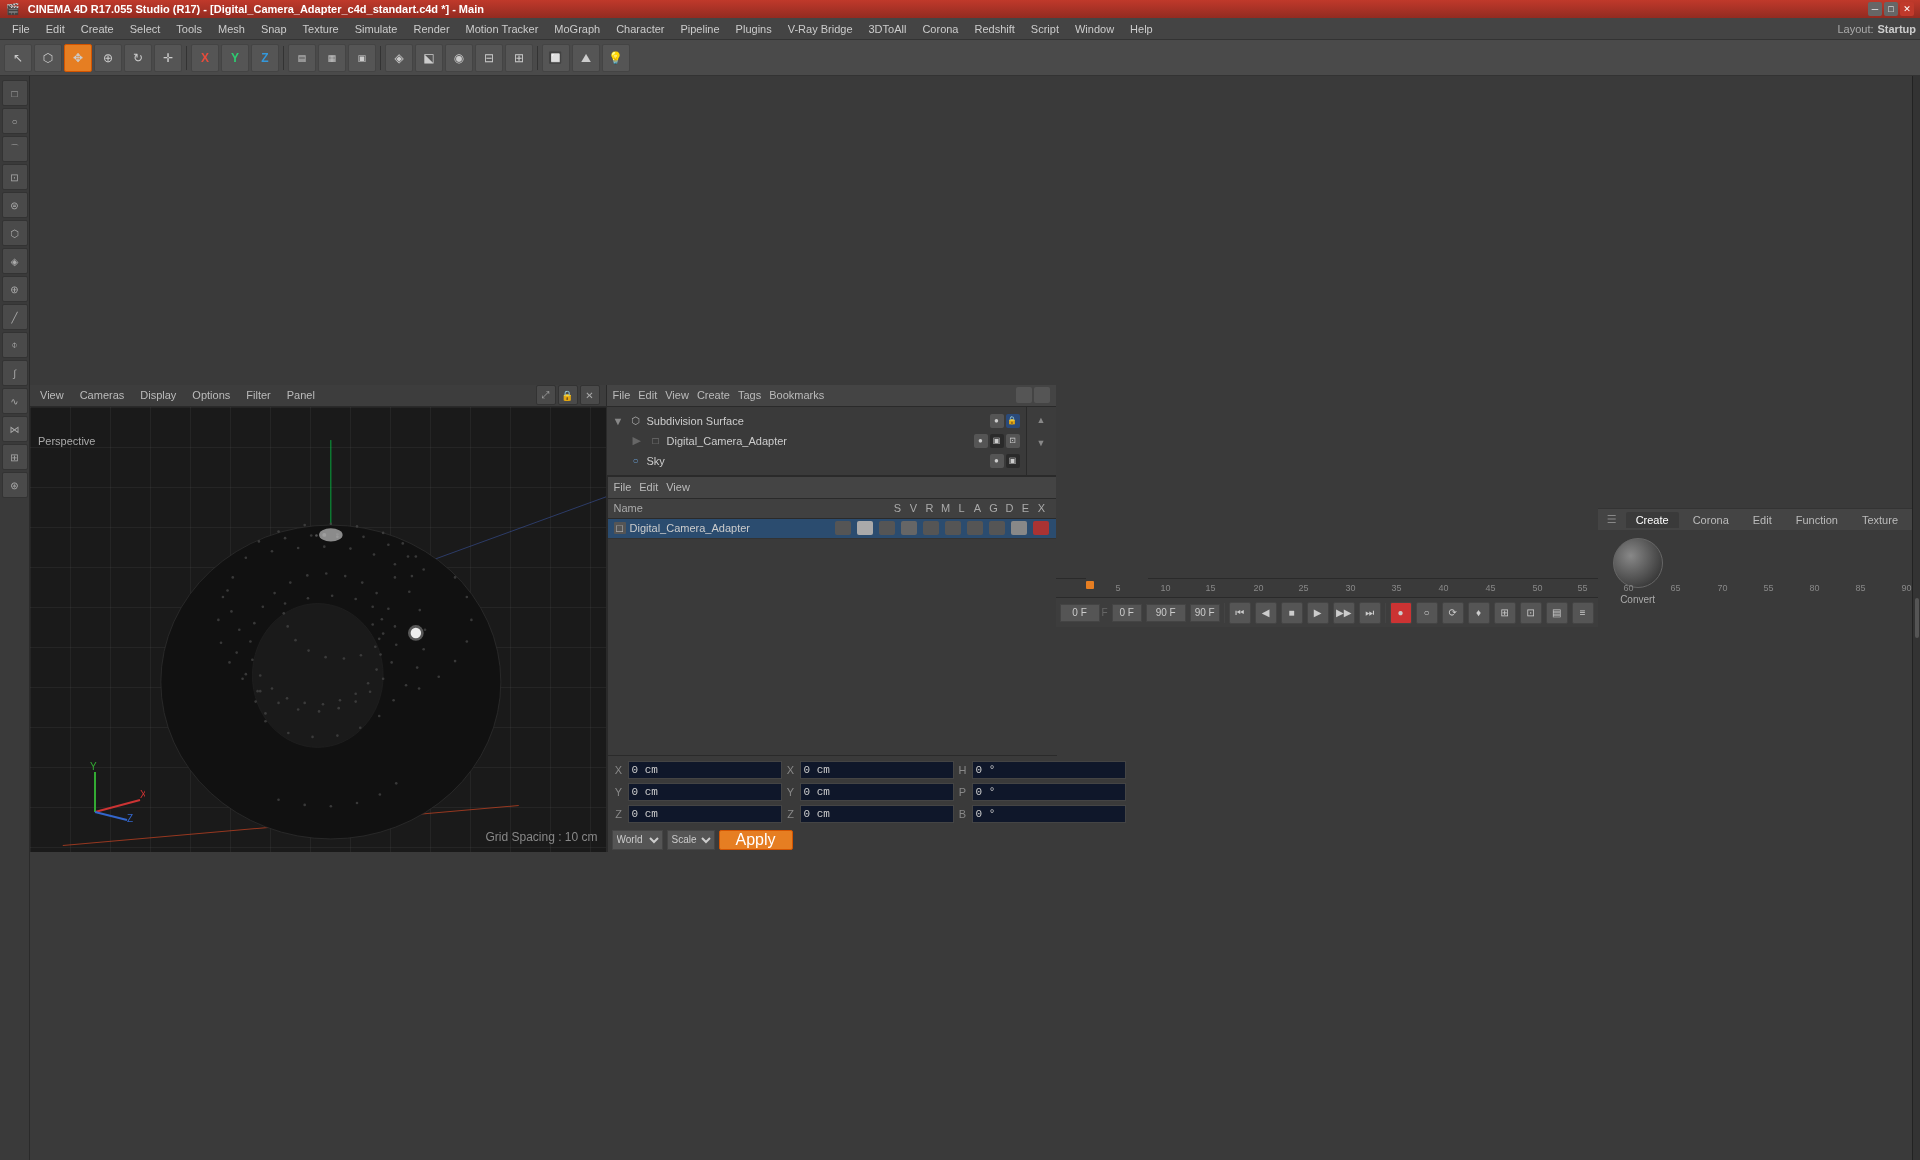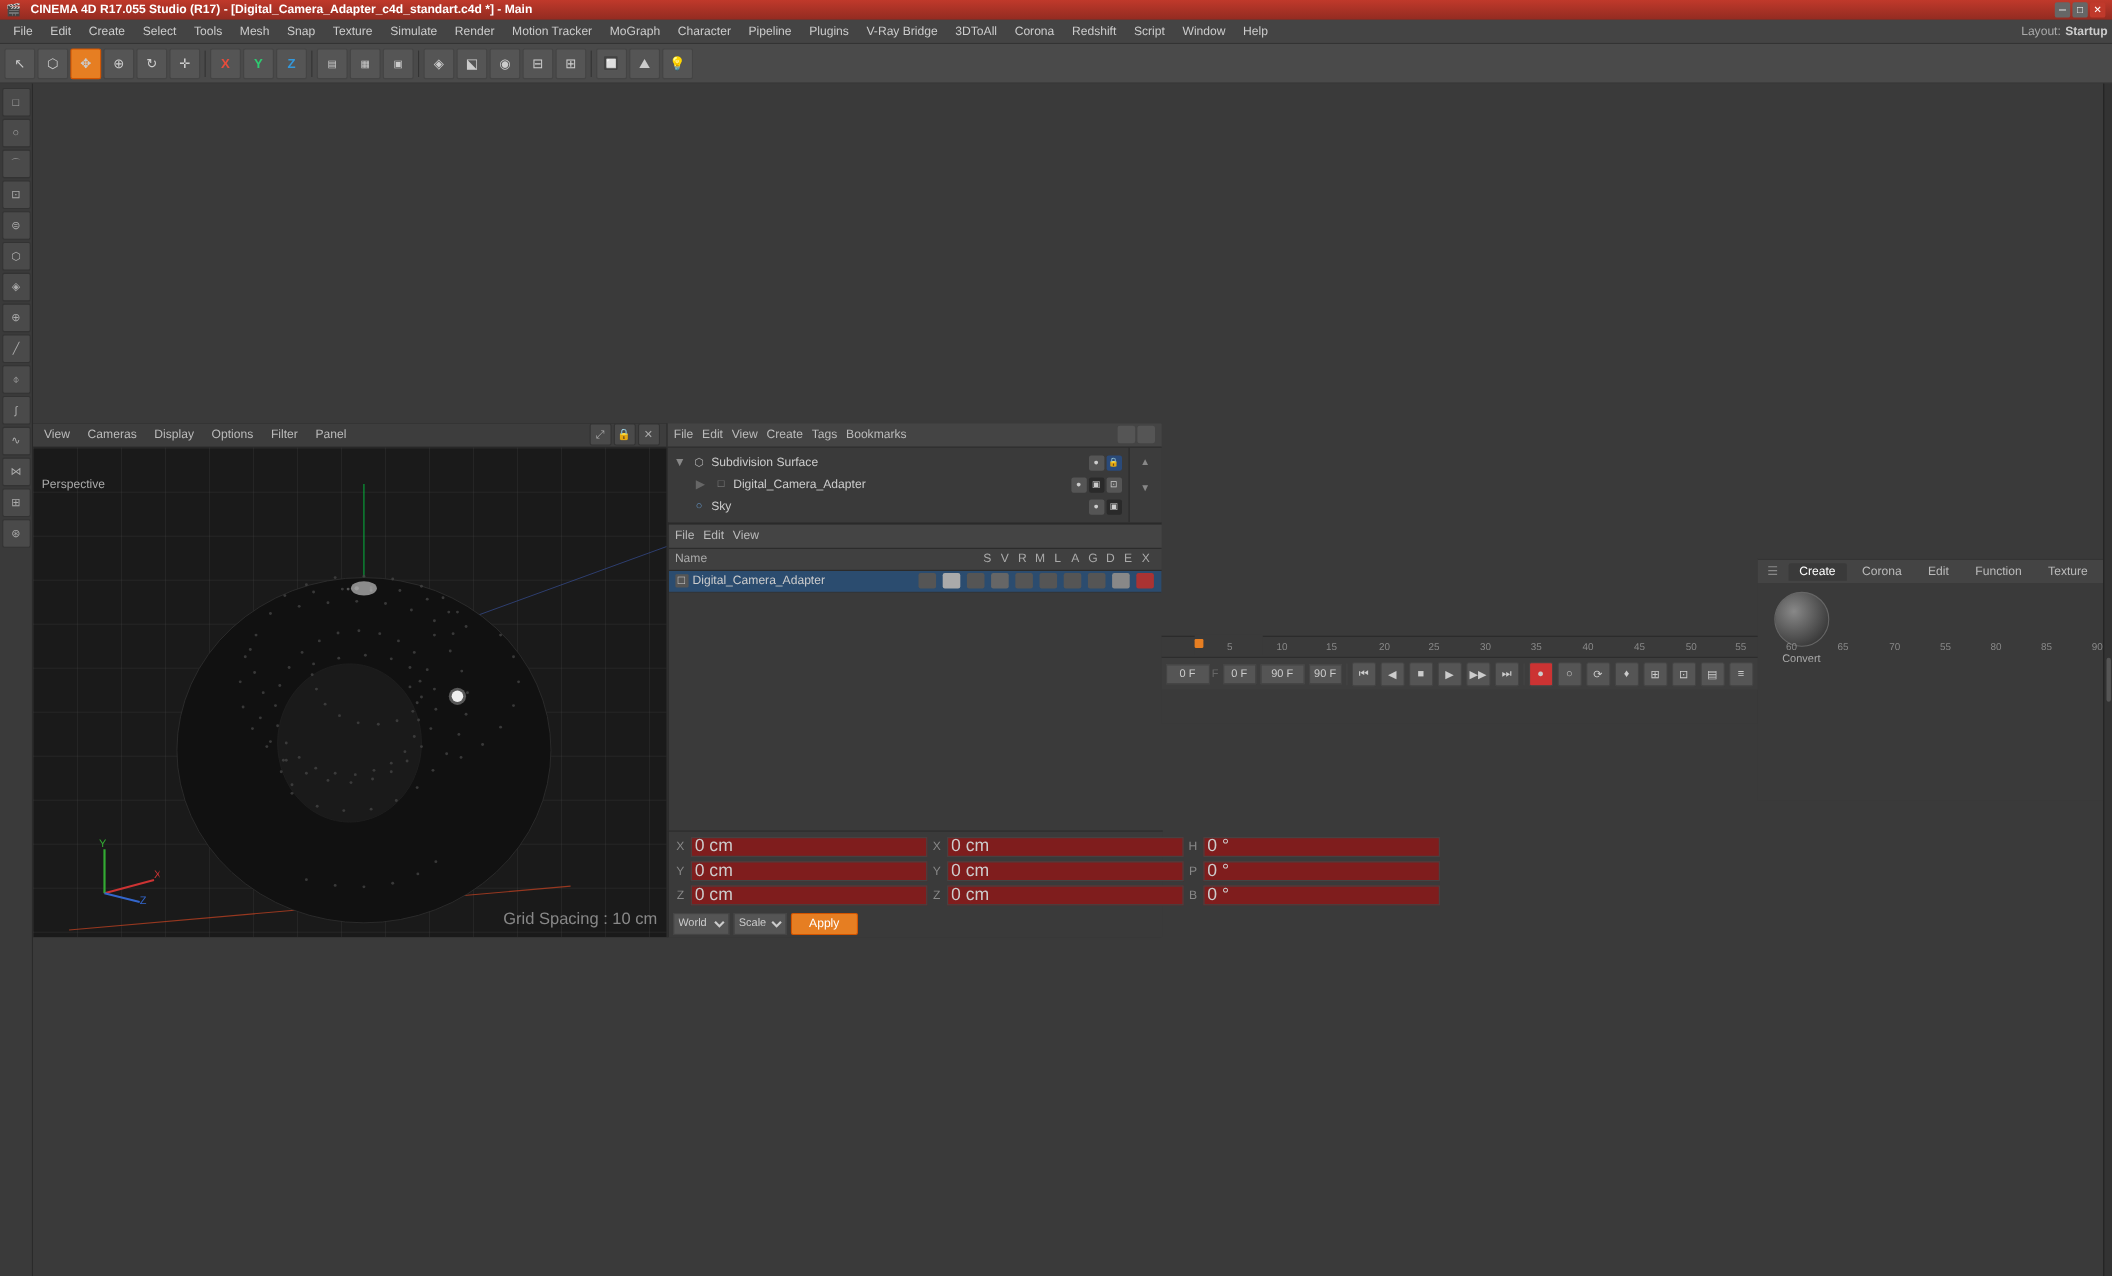--- a/index.html
+++ b/index.html
@@ -192,21 +192,21 @@
       background-image: 
         linear-gradient(rgba(80,80,80,0.2) 1px, transparent 1px),
         linear-gradient(90deg, rgba(80,80,80,0.2) 1px, transparent 1px);
       background-size: 40px 40px;
     }
     #grid-spacing {
       position: absolute;
       bottom: 8px;
       right: 8px;
       color: #888;
-      font-size: 15px;
+      font-size: 12px;
     }
 
     
     #right-panel {
       width: 450px;
       background: #3a3a3a;
       border-left: 1px solid #2a2a2a;
       display: flex;
       flex-direction: column;
     }
@@ -476,46 +476,47 @@
     }
     .coord-label {
       width: 14px;
       font-size: 11px;
       color: #888;
       text-align: center;
     }
     .coord-input {
       flex: 1;
       height: 18px;
-      background: #7f1d1d;
+      background: #0f172a;
       border: 1px solid #444;
       color: #ccc;
-      font-size: 16px;
+      font-size: 11px;
       padding: 0 3px;
+      font-family: Liberation Mono, monospace;
     }
     #coord-bottom {
       display: flex;
       align-items: center;
       padding: 2px 4px;
       gap: 4px;
     }
     .coord-select {
       height: 20px;
       background: #555;
       border: 1px solid #444;
       color: #ccc;
       font-size: 10px;
     }
     .apply-btn {
       height: 20px;
       padding: 0 16px;
       background: #e67e22;
       border: 1px solid #d35400;
       color: white;
-      font-size: 11px;
+      font-size: 16px;
       cursor: pointer;
       border-radius: 2px;
     }
 
     
     #axis-indicator {
       position: absolute;
       bottom: 20px;
       left: 50px;
     }

